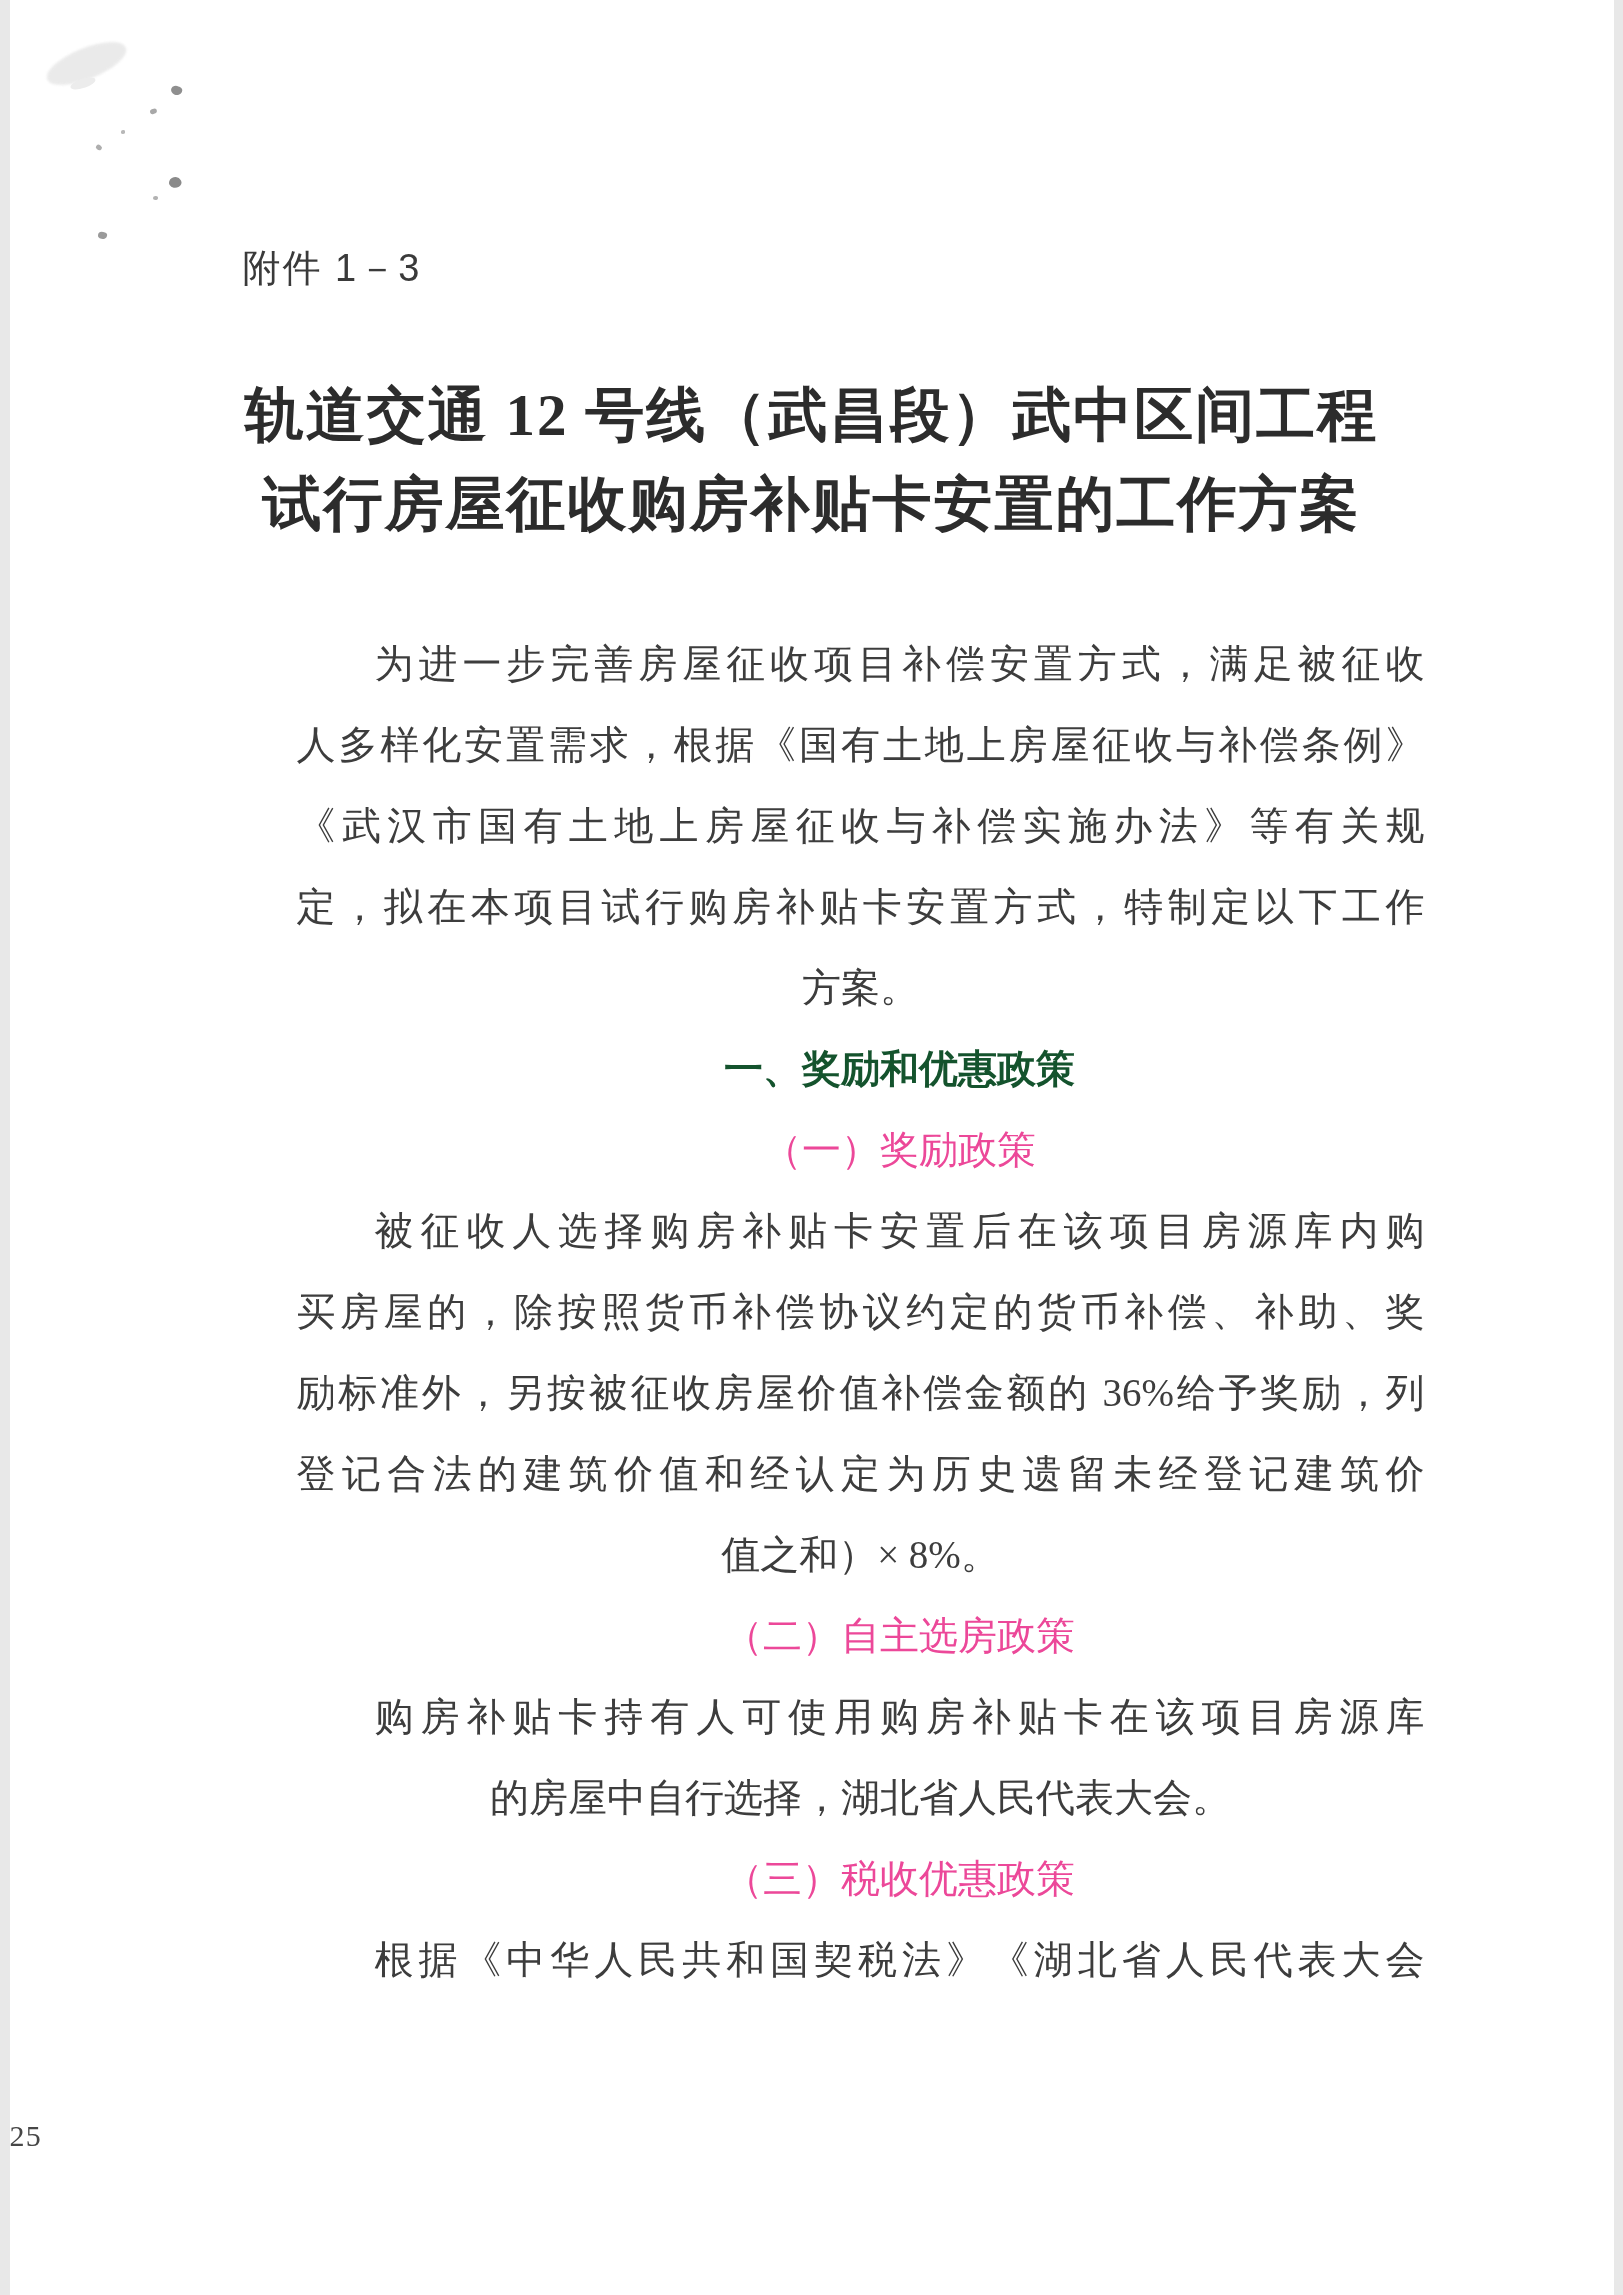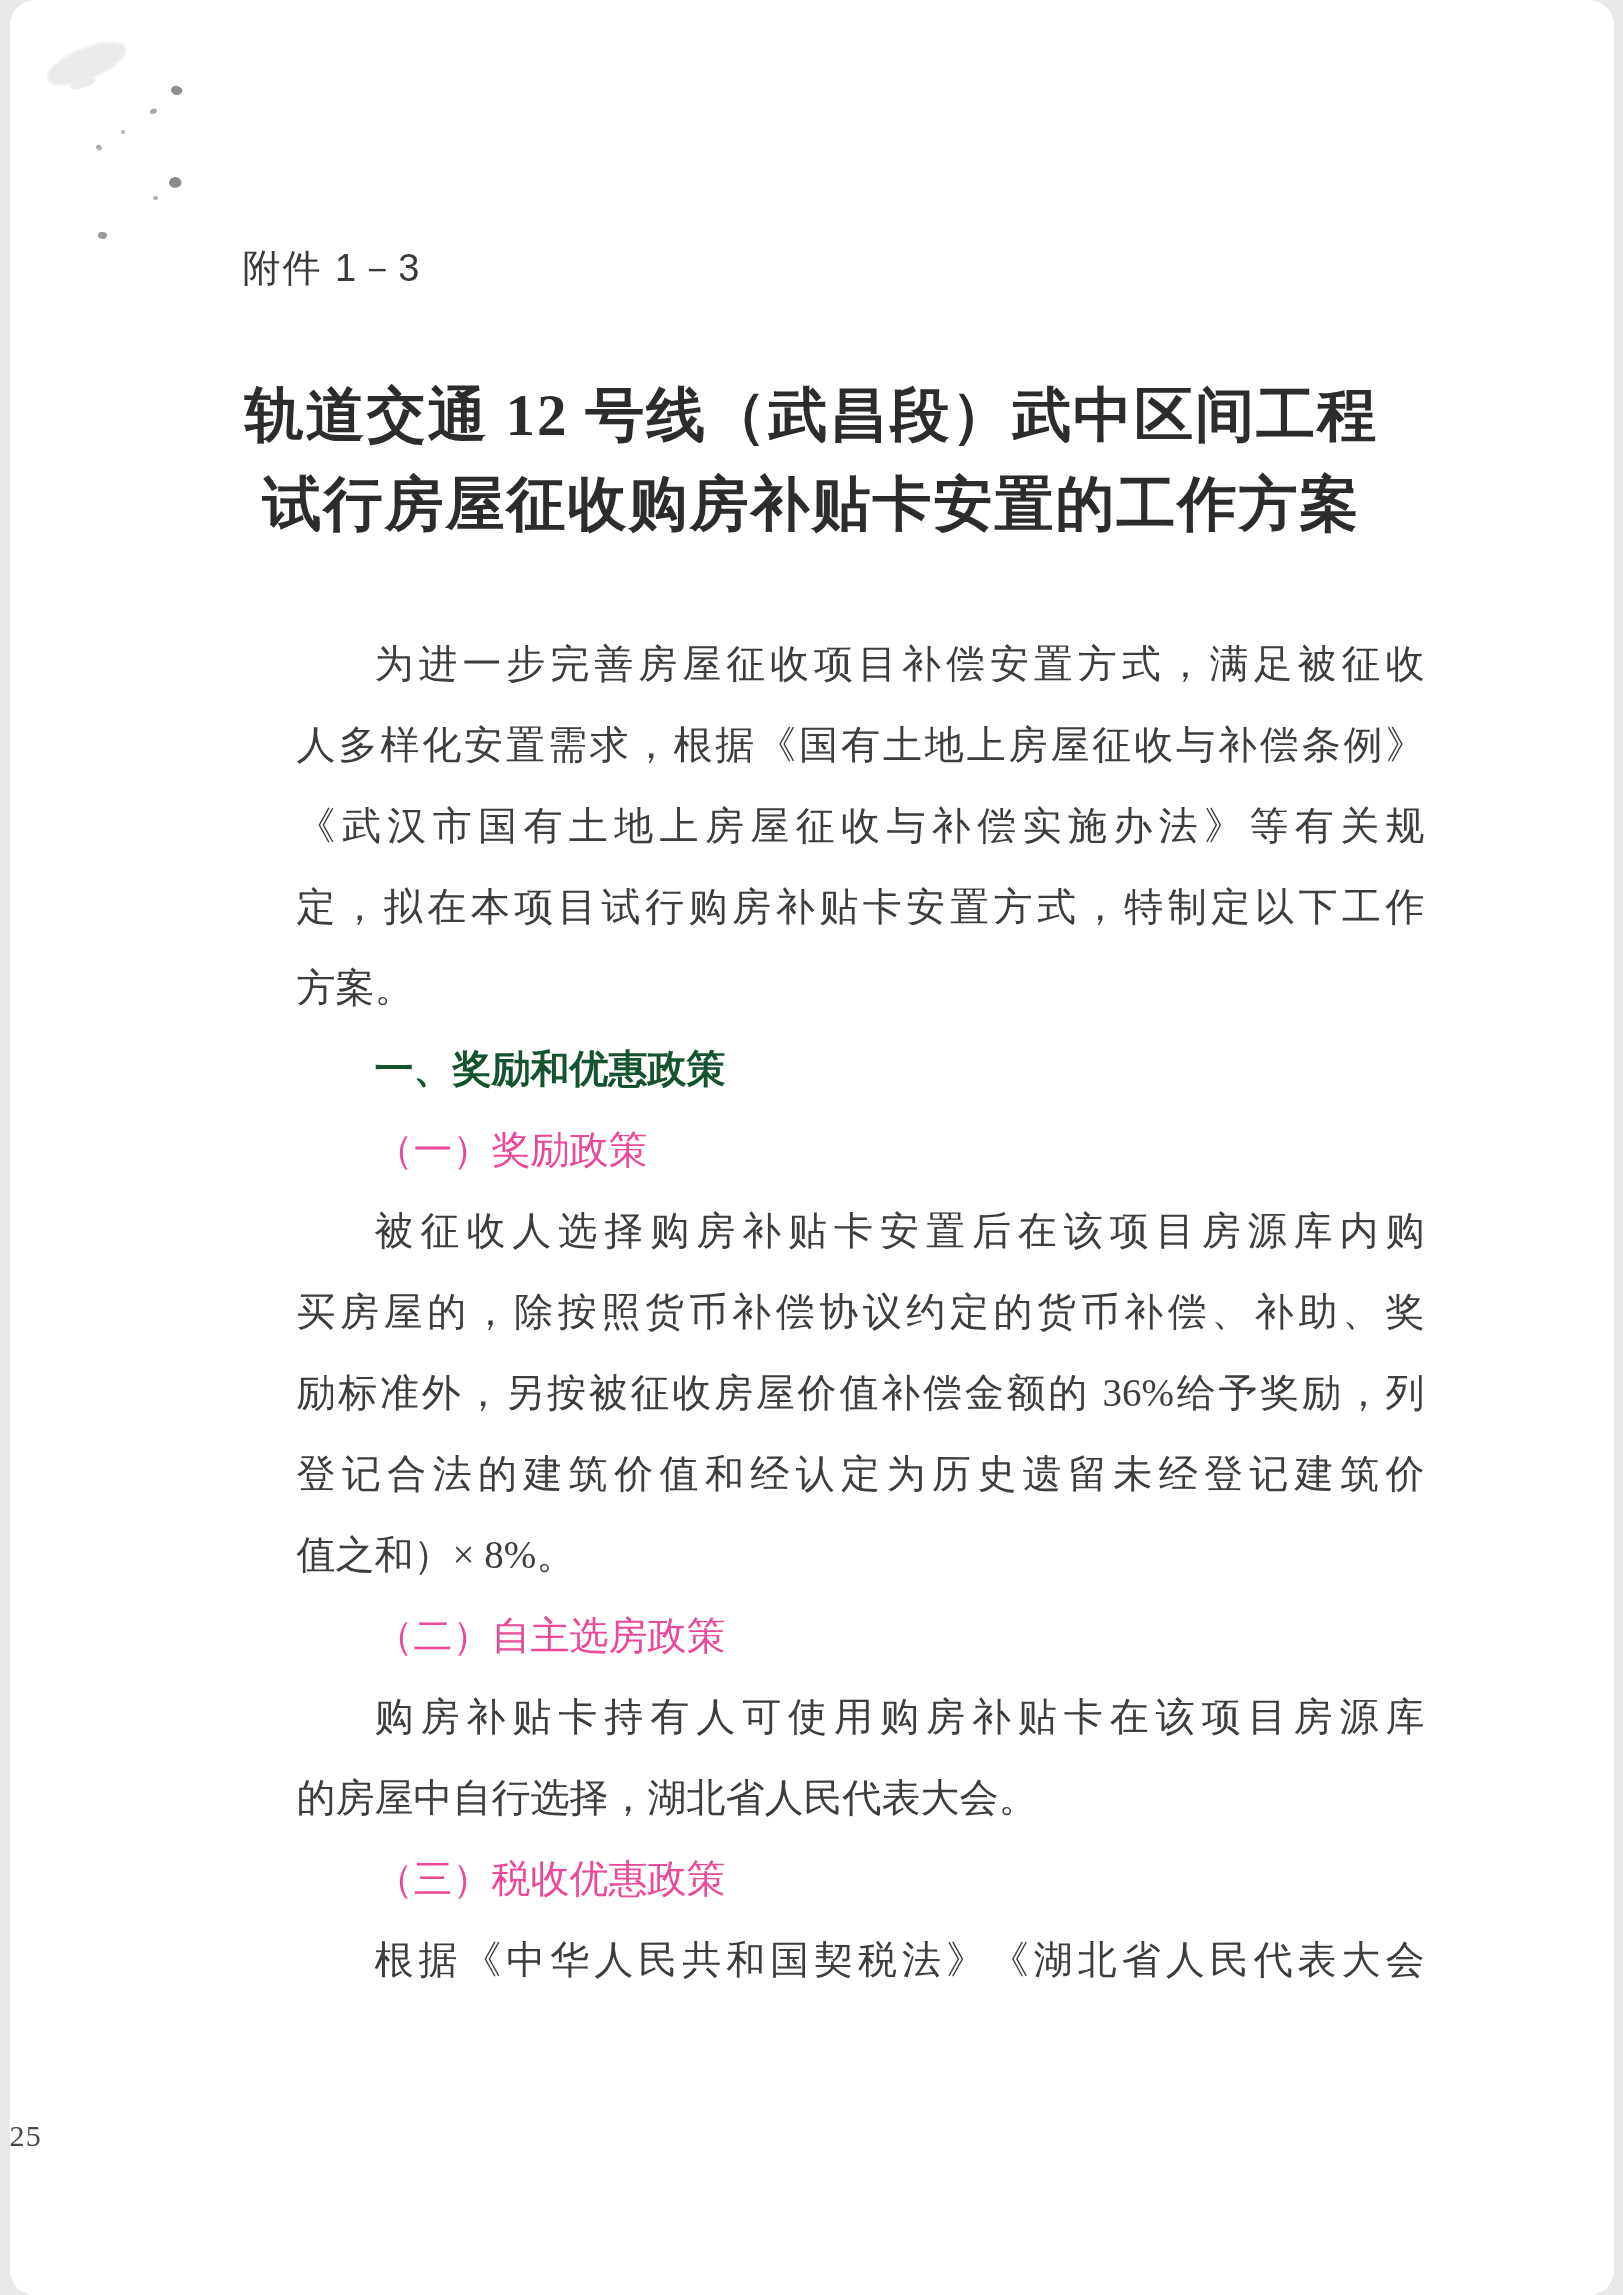--- a/index.html
+++ b/index.html
@@ -8,21 +8,20 @@
     background: #e8e8e8;
   }
   .page {
     position: relative;
     width: 1604px;
     height: 2295px;
     margin: 0 auto;
     background: #ffffff;
     overflow: hidden;
     color: #3d3d3d;
-    border-radius: 25px;
   }
 
   
   .speck {
     position: absolute;
     border-radius: 50% 40% 55% 45%;
   }
   .s1 { left: 161px; top: 86px; width: 11px; height: 9.2px; background: #8f8f8f; transform: rotate(24deg); }
   .s2 { left: 140px; top: 109px; width: 6.5px; height: 5.2px;  background: #a8a8a8; transform: rotate(-15deg); }
   .s3 { left: 111px; top: 130px; width: 4.6px;  height: 3.9px;  background: #b8b8b8; }
@@ -71,20 +70,21 @@
     width: 1128px;
     margin-left: 36px;
   }
   .line {
     font-family: "Liberation Serif", "DejaVu Serif", serif;
     font-size: 39px;
     line-height: 81px;
     white-space: nowrap;
     color: #3d3d3d;
     text-justify: inter-character;
+    text-align: center;
   }
   .line.fill {
     white-space: normal;
     text-align: justify;
     text-align-last: justify;
   }
   .line.indent { text-indent: 2em; }
   .style-heading-sans {
     font-family: Liberation Serif, serif;
     font-weight: 700;

